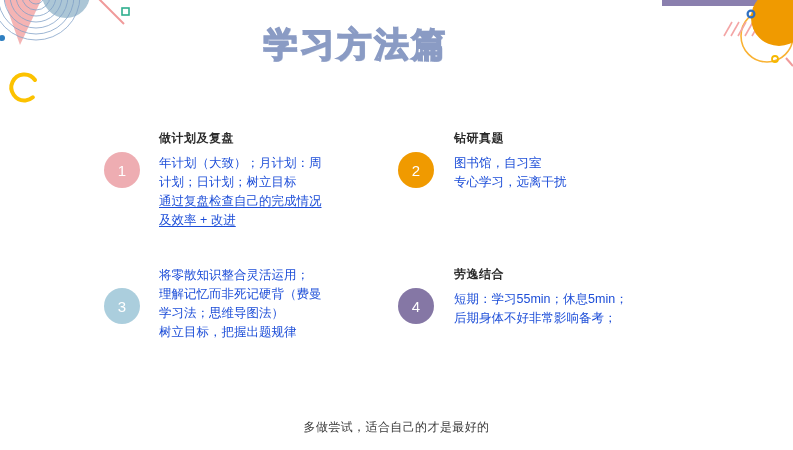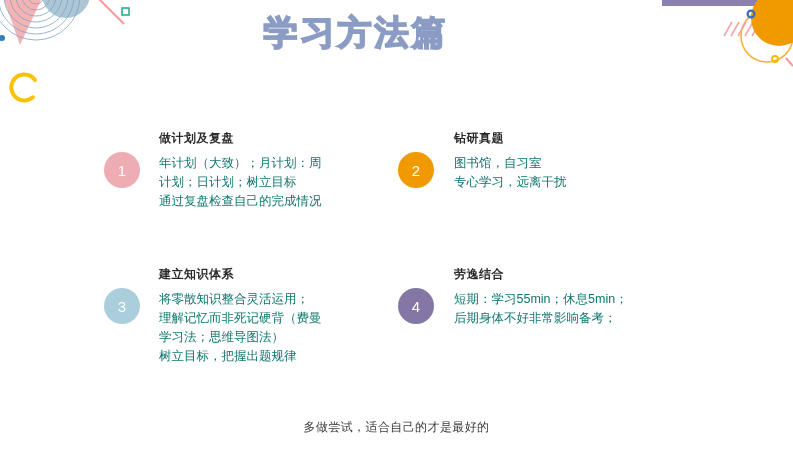--- a/index.html
+++ b/index.html
@@ -12,21 +12,21 @@
   }
   #slide{
     position:absolute;left:0;top:0;width:793px;height:450px;
     background:#ffffff;overflow:hidden;
   }
 
   .deco-svg{position:absolute;left:0;top:0;width:793px;height:450px;}
 
   
   #title{
-    position:absolute;left:0;top:10px;width:712px;
+    position:absolute;left:0;top:22px;width:712px;
     text-align:center;
     font-size:34px;
     font-weight:bold;
     letter-spacing:3px;
     color:#f4f6fa;
     -webkit-text-stroke:1.6px #8a9bc4;
     text-shadow:1px 1px 0 #b9c4dd;
     font-family:"DejaVu Sans","Liberation Sans",sans-serif;
     white-space:nowrap;
   }
@@ -40,23 +40,23 @@
     font-size:15px;
     display:flex;align-items:center;justify-content:center;
     font-family:"Liberation Sans","DejaVu Sans",sans-serif;
   }
   .item-body{position:absolute;left:55px;top:-22px;}
   .item-head{
     font-size:12px;font-weight:bold;color:#2b2b2b;
     margin:0 0 7px 0;letter-spacing:.5px;
     white-space:nowrap;
   }
-  .item-lines{font-size:12.5px;color:#0f766e;line-height:19px;}
+  .item-lines{font-size:12.5px;color:#1d4ed8;line-height:19px;}
   .item-lines .ln{white-space:nowrap;}
-  .item-lines .ln.u{text-underline-offset:2px;}
+  .item-lines .ln.u{text-decoration:underline;text-underline-offset:2px;}
 
   
   #item-1{left:104px;top:152px;}
   #item-2{left:398px;top:152px;}
   #item-3{left:104px;top:288px;}
   #item-4{left:398px;top:288px;}
 
   #item-1 .circle{background:#eeadb2;}
   #item-2 .circle{background:#f09a00;}
   #item-3 .circle{background:#abcedd;}
@@ -146,39 +146,39 @@
   <div id="title">学习方法篇</div>
 
   <div class="item" id="item-1">
     <div class="circle">1</div>
     <div class="item-body">
       <div class="item-head">做计划及复盘</div>
       <div class="item-lines">
         <div class="ln">年计划（大致）；月计划：周</div>
         <div class="ln">计划；日计划；树立目标</div>
         <div class="ln u">通过复盘检查自己的完成情况</div>
+        <div class="ln u">及效率 + 改进</div>
       </div>
     </div>
   </div>
 
   <div class="item" id="item-2">
     <div class="circle">2</div>
     <div class="item-body">
       <div class="item-head">钻研真题</div>
       <div class="item-lines">
         <div class="ln">图书馆，自习室</div>
         <div class="ln">专心学习，远离干扰</div>
       </div>
     </div>
   </div>
 
   <div class="item" id="item-3">
     <div class="circle">3</div>
     <div class="item-body">
-      <div class="item-head">建立知识体系</div>
       <div class="item-lines">
         <div class="ln">将零散知识整合灵活运用；</div>
         <div class="ln">理解记忆而非死记硬背（费曼</div>
         <div class="ln">学习法；思维导图法）</div>
         <div class="ln">树立目标，把握出题规律</div>
       </div>
     </div>
   </div>
 
   <div class="item" id="item-4">

